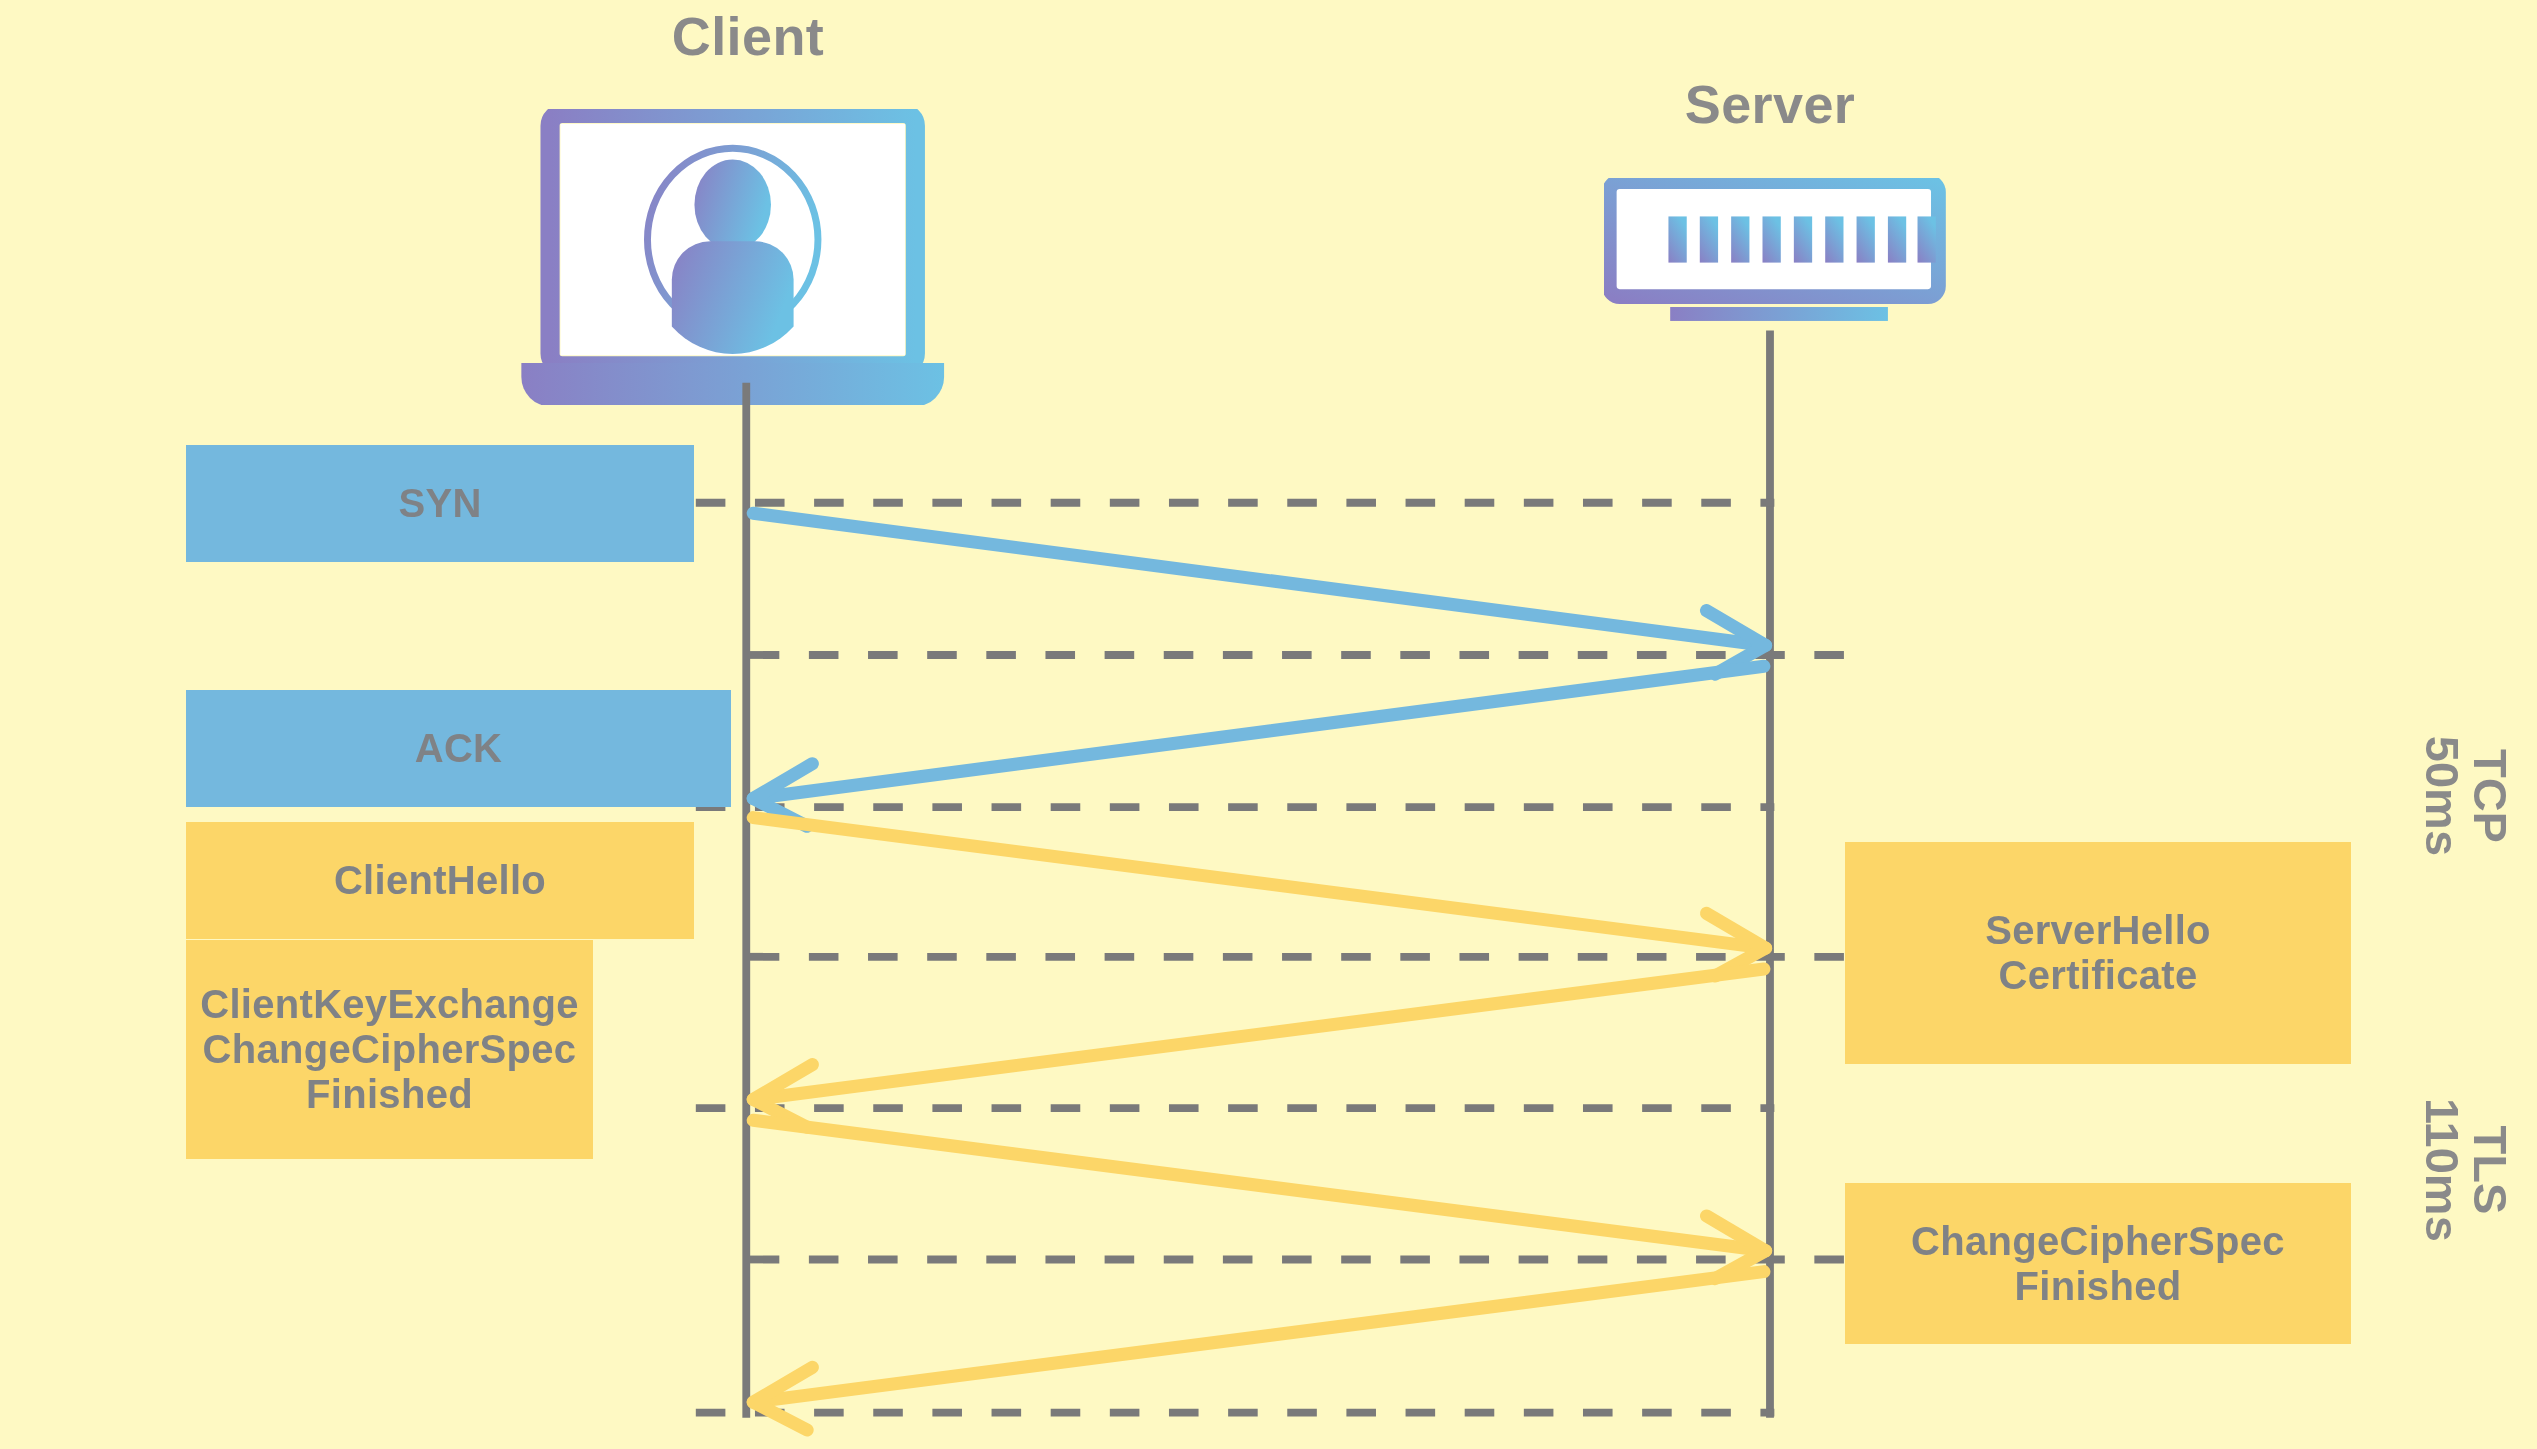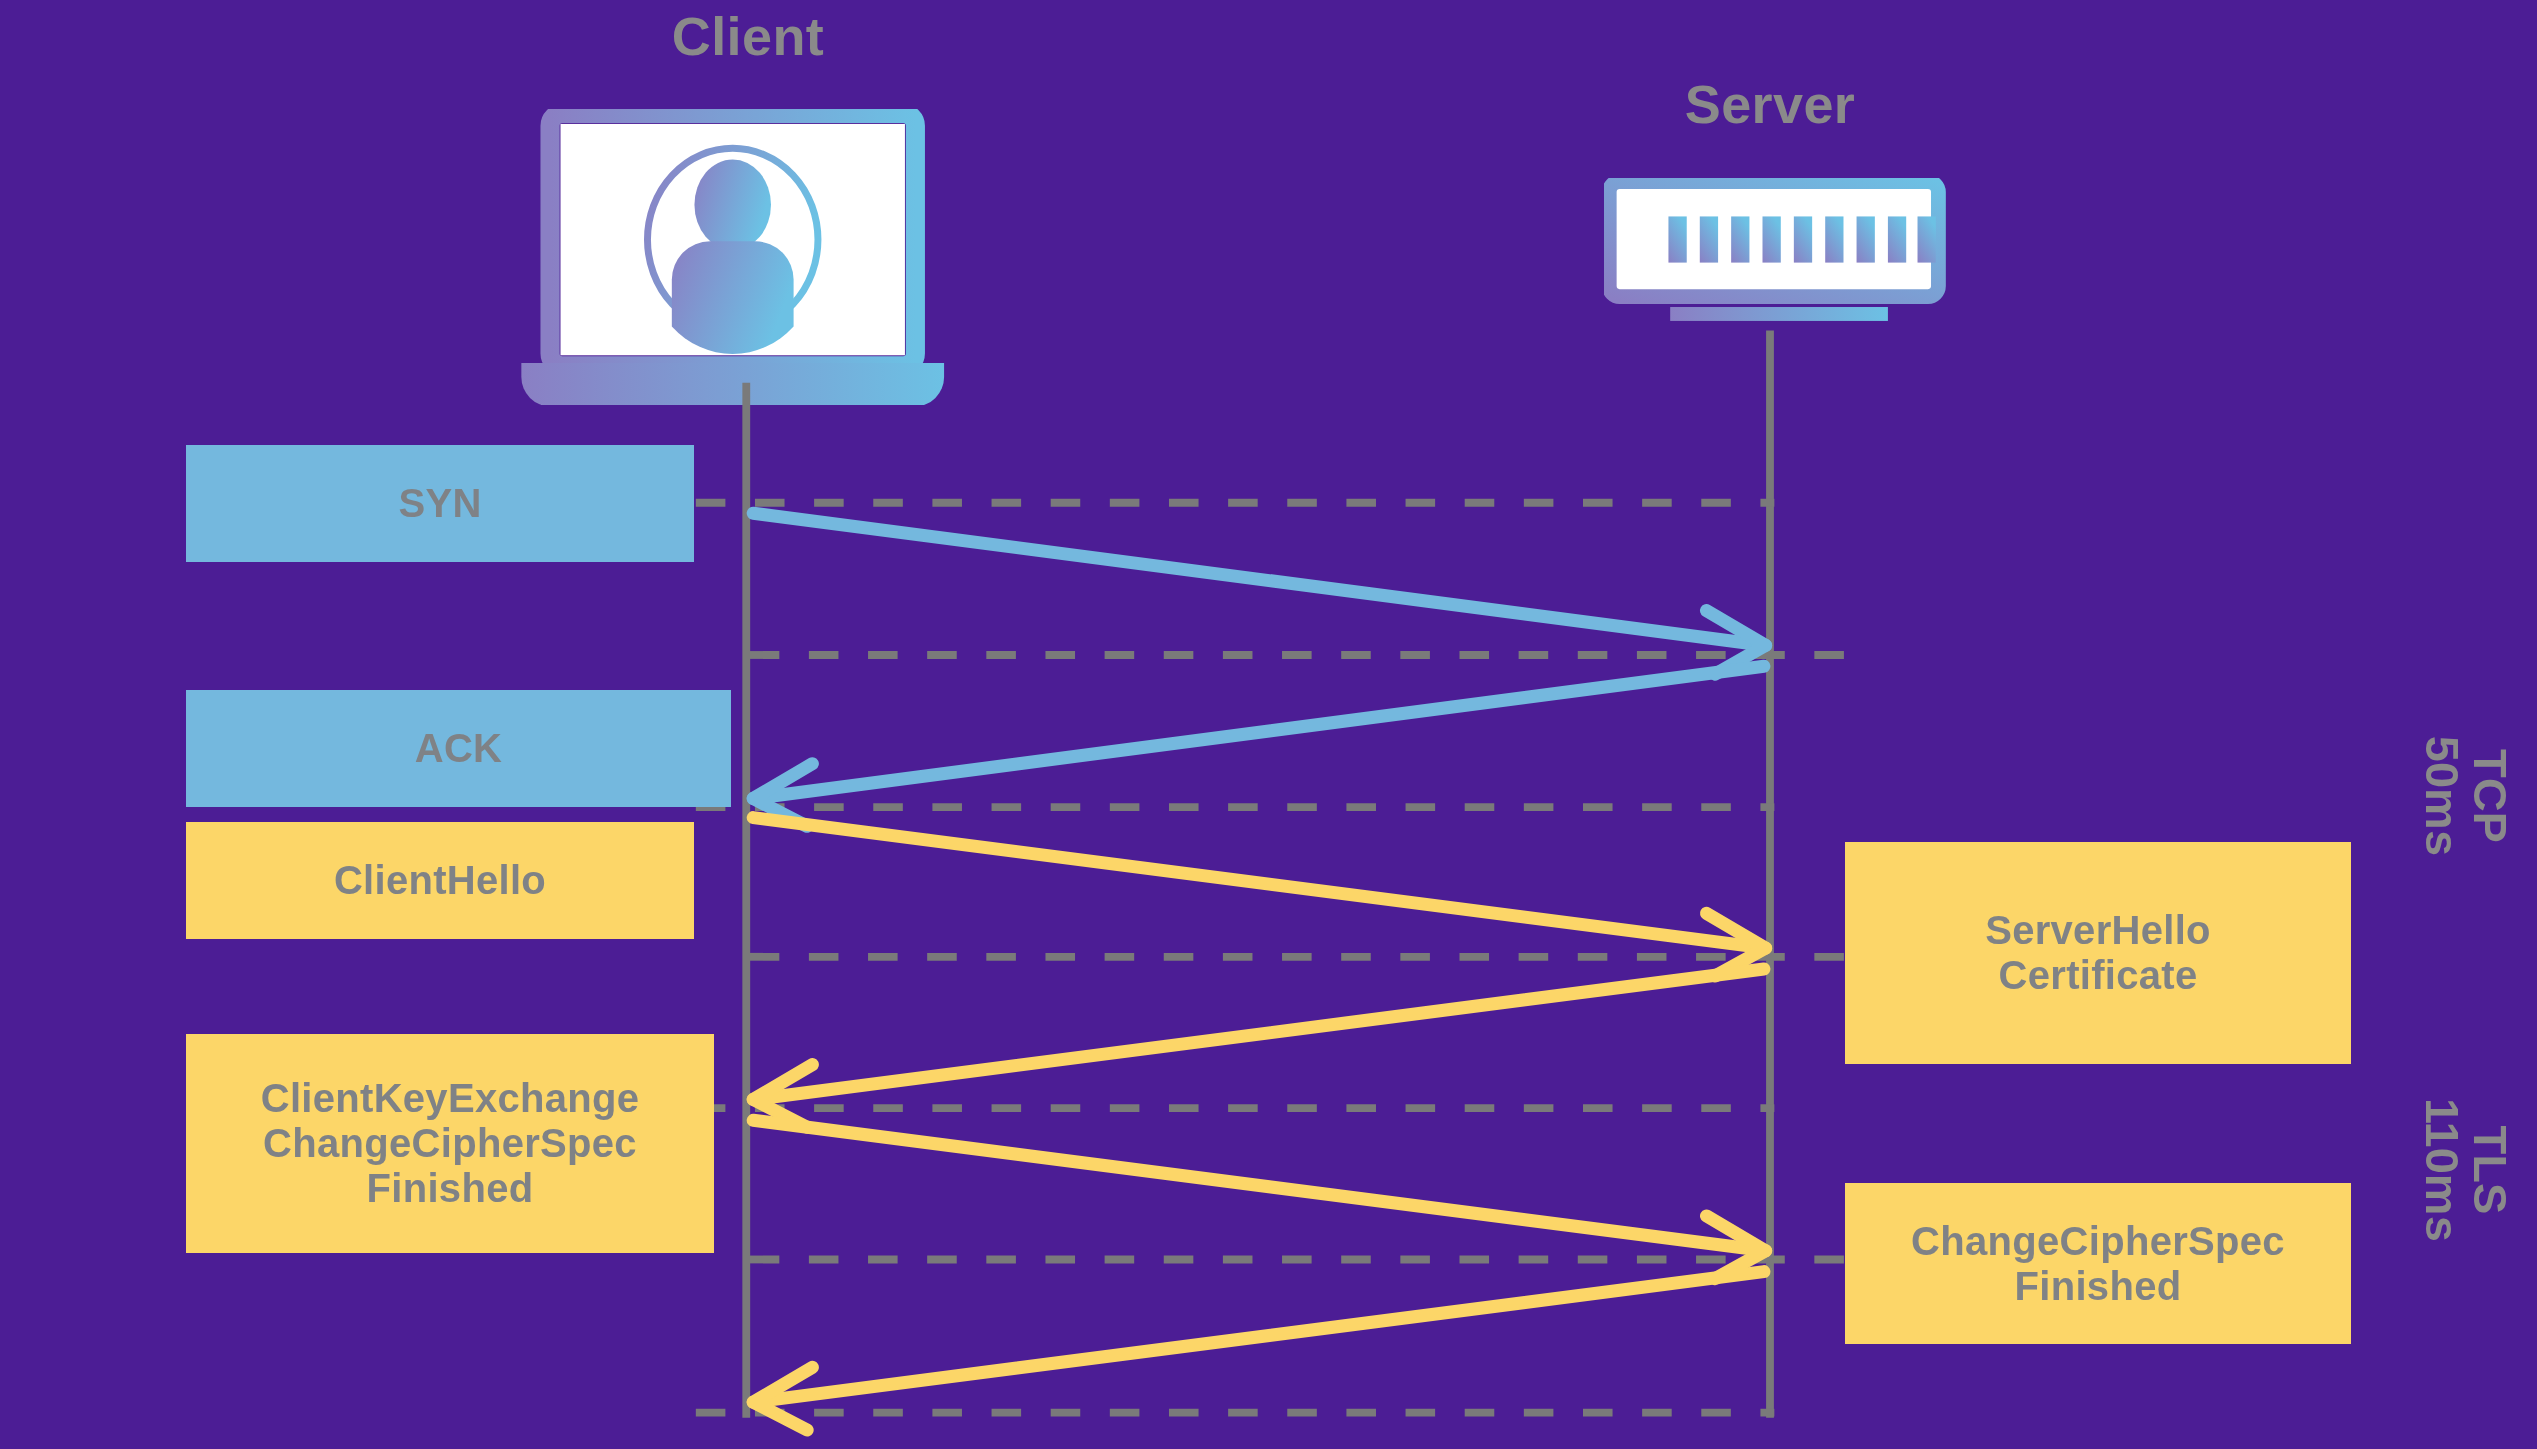--- a/index.html
+++ b/index.html
@@ -7,21 +7,21 @@
     padding: 0;
     background: #f0f0f0;
   }
   body {
     font-family: "Liberation Sans", sans-serif;
   }
   #stage {
     position: relative;
     width: 2538px;
     height: 1450px;
-    background: #4c1d95;
+    background: #fef9c3;
     overflow: hidden;
   }
   .node-title {
     position: absolute;
     font-weight: bold;
     color: #8a8a8a;
     letter-spacing: 0.4px;
     white-space: nowrap;
     text-align: center;
   }
@@ -191,21 +191,21 @@
   </div>
 
   <div class="msg-box blue" style="left:186px; top:690px; width:545px; height:117px; font-size:40px;">
     <div class="lines"><span>ACK</span></div>
   </div>
 
   <div class="msg-box yellow" style="left:186px; top:807px; width:508px; height:117px; font-size:40px;margin-top:15px;">
     <div class="lines"><span>ClientHello</span></div>
   </div>
 
-  <div class="msg-box yellow" style="left:186px; top:1034px; width:528px; height:219px; font-size:40px;">
+  <div class="msg-box yellow" style="left:186px; top:940px; width:407px; height:219px; font-size:40px;">
     <div class="lines">
       <div>ClientKeyExchange</div>
       <div>ChangeCipherSpec</div>
       <div>Finished</div>
     </div>
   </div>
 
 
   <div class="msg-box yellow" style="left:1845px; top:842px; width:506px; height:222px; font-size:40px;">
     <div class="lines">

